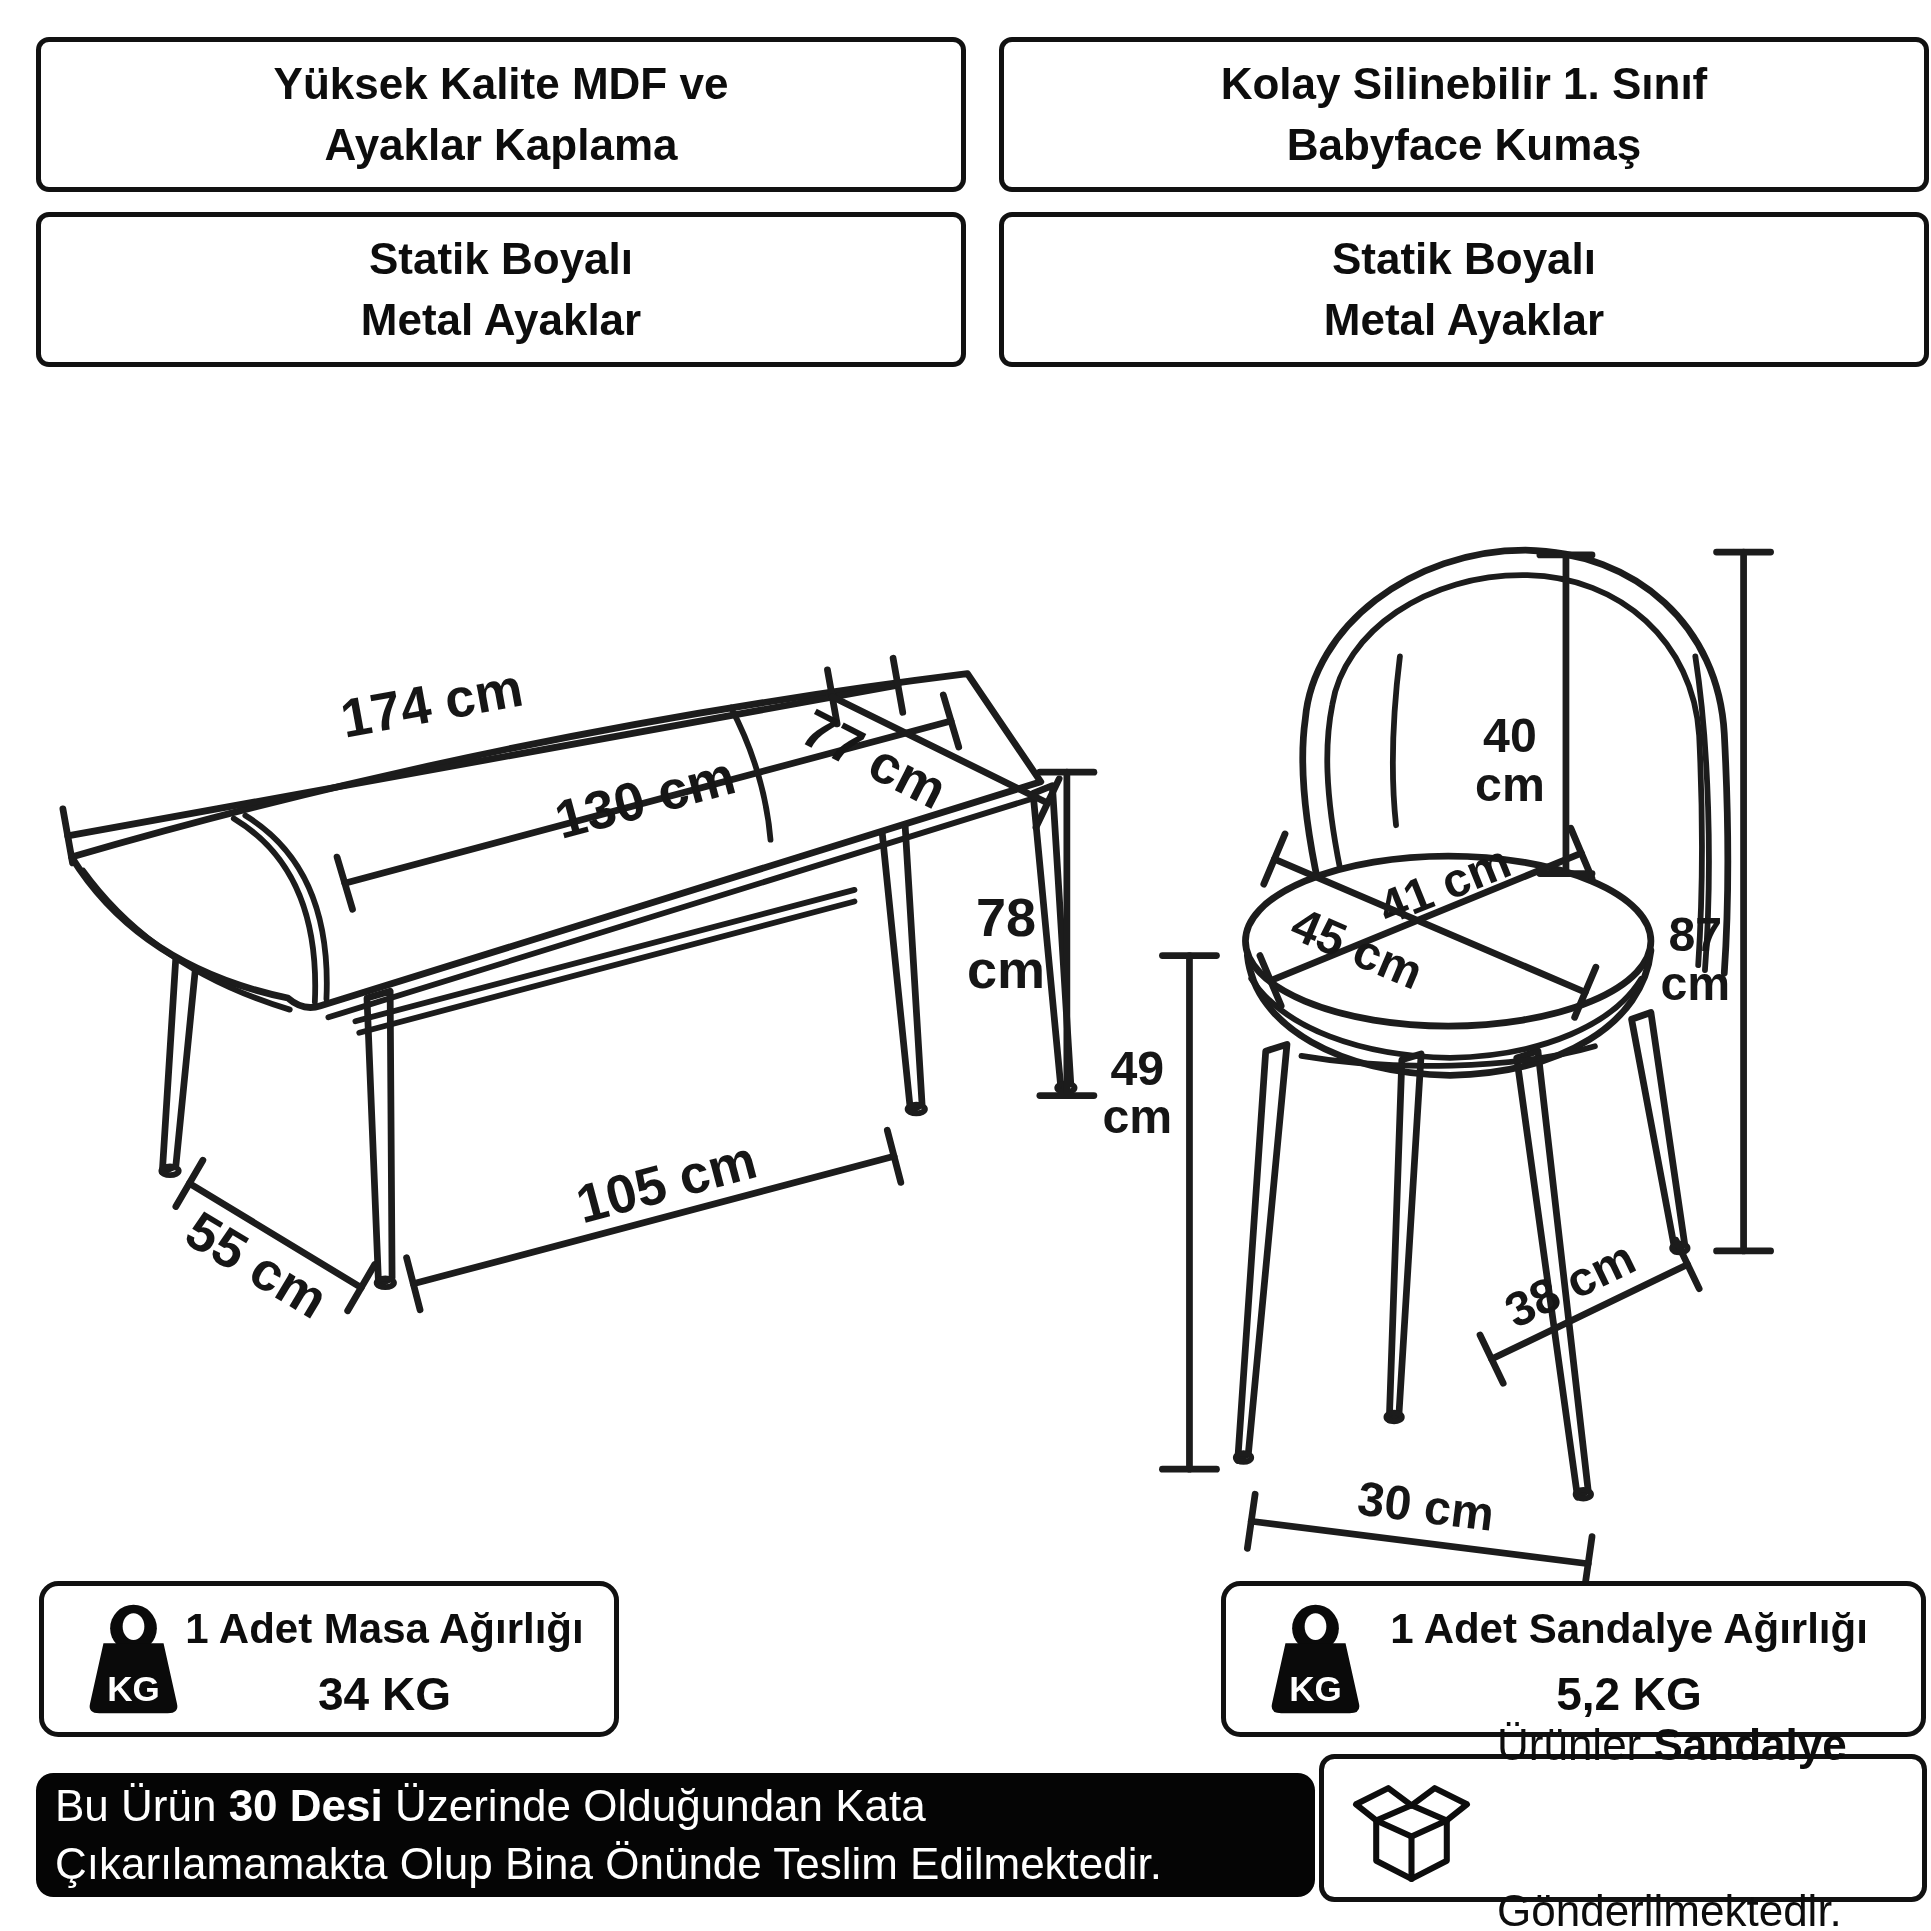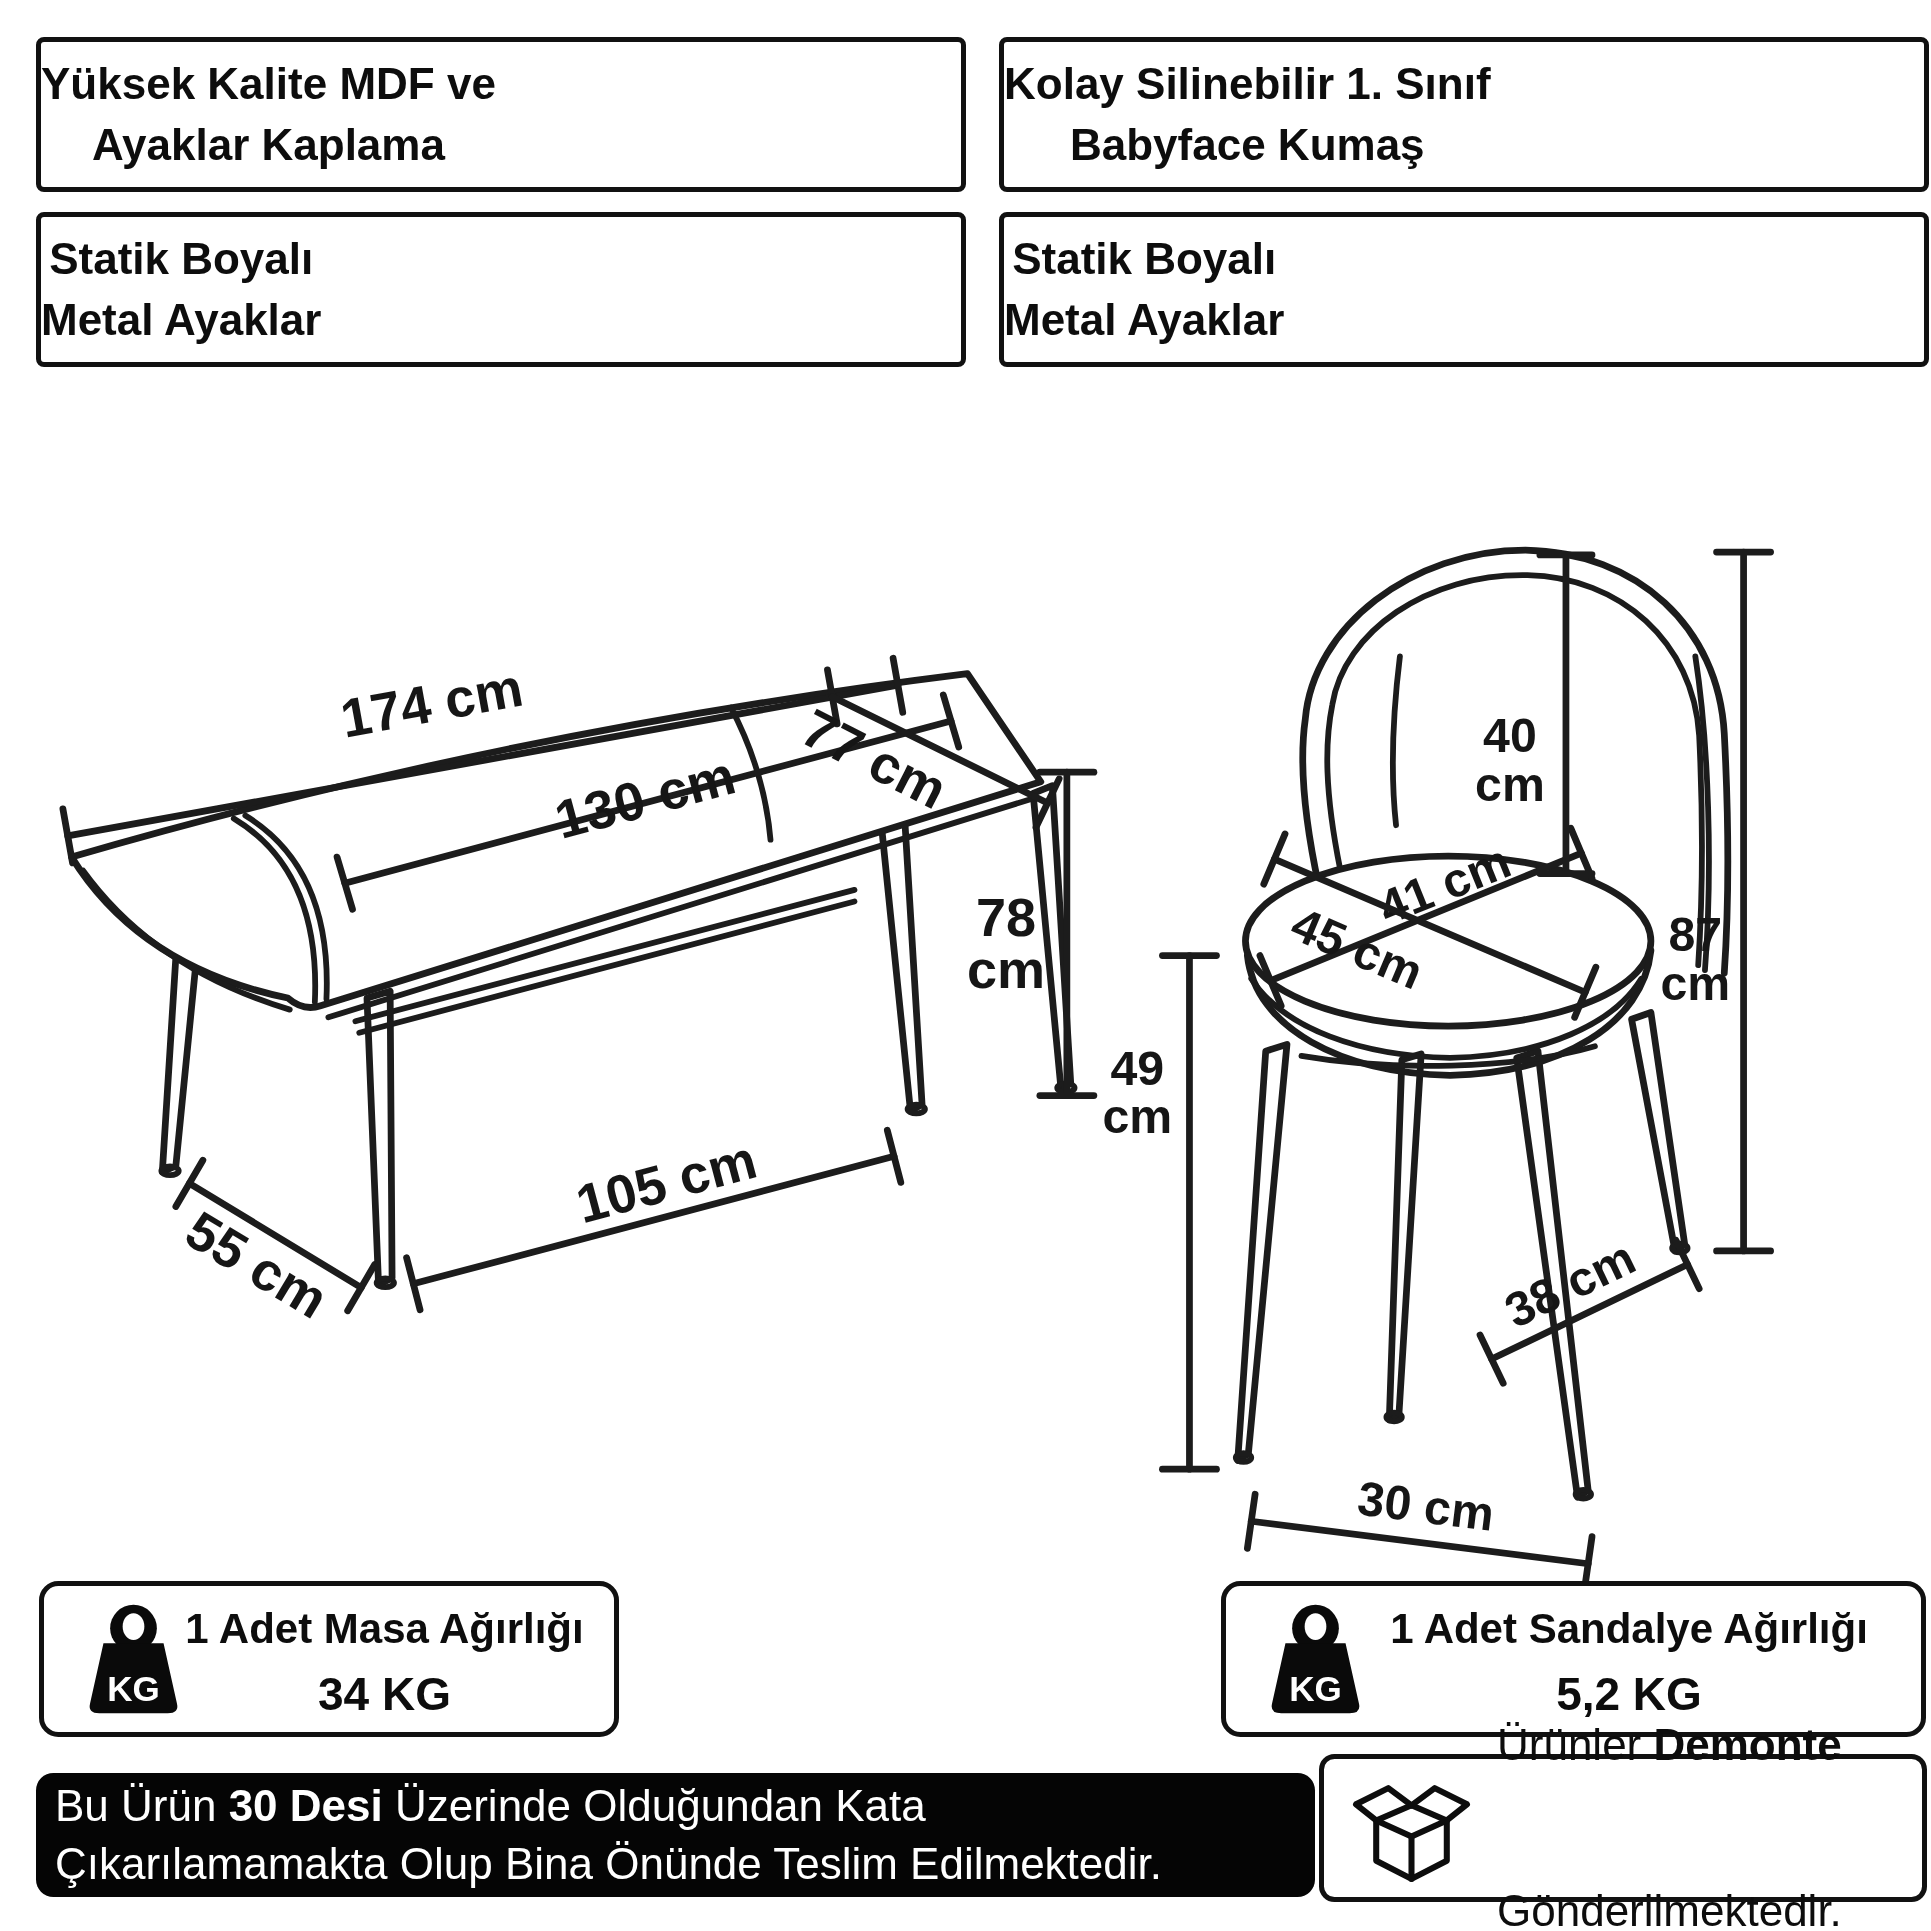--- a/index.html
+++ b/index.html
@@ -1,19 +1,19 @@
 <!DOCTYPE html>
 <html><head>
 <meta charset="utf-8">
 <style>
   html,body{margin:0;padding:0;background:#fff;}
   #page{position:relative;width:1931px;height:1931px;background:#fff;overflow:hidden;
         font-family:"Liberation Sans",sans-serif;color:#111;}
-  .fbox{position:absolute;border:5.8px solid #111;border-radius:8px;background:#fff;
-        display:flex;align-items:center;text-align:center;}
+  .fbox{position:absolute;border:5.8px solid #111;border-radius:13px;background:#fff;
+        display:flex;align-items:center;justify-content:center;text-align:center;}
   .fbox .txt{font-size:44px;font-weight:bold;line-height:1.38;color:#0d0d0d;}
   .wbox{position:absolute;border:5.8px solid #111;border-radius:19.3px;background:#fff;
         display:flex;align-items:center;}
   .wbox .wtxt{flex:1;text-align:center;padding-right:29px;margin-top:8px;}
   .wbox .wlabel{font-size:42px;font-weight:600;color:#0d0d0d;}
   .wbox .wvalue{font-size:46px;font-weight:800;margin-top:13.5px;color:#0d0d0d;text-align:center;}
   .wicon{margin-left:39px;width:101px;height:121px;flex:0 0 auto;}
   .blackbar{position:absolute;background:#050505;border-radius:17.4px;color:#fff;
         display:flex;flex-direction:column;justify-content:center;padding-left:39px;}
   .blackbar .bline{font-size:44px;line-height:1.32;font-weight:400;white-space:pre-wrap;}
@@ -226,19 +226,19 @@
     <svg class="dicon" viewBox="0 0 120 120">
       <g fill="none" stroke="#0d0d0d" stroke-width="6" stroke-linejoin="round" stroke-linecap="round">
         <path d="M 25 52 L 25 92 L 60 110 L 95 92 L 95 52"></path>
         <path d="M 25 52 L 60 68 L 95 52 L 60 37 Z"></path>
         <path d="M 60 68 L 60 110"></path>
         <path d="M 25 52 L 5 36 L 37 20 L 60 37"></path>
         <path d="M 95 52 L 115 36 L 83 20 L 60 37"></path>
       </g>
     </svg>
     <div class="dtxt">
-      <div><span>Ürünler </span><span class="bold">Demonte</span></div>
+      <div><span>Ürünler </span><span class="bold">Sandalye</span></div>
       <div>Gönderilmektedir.</div>
     </div>
   </div>
 
 </div>
 
 
 </body></html>

